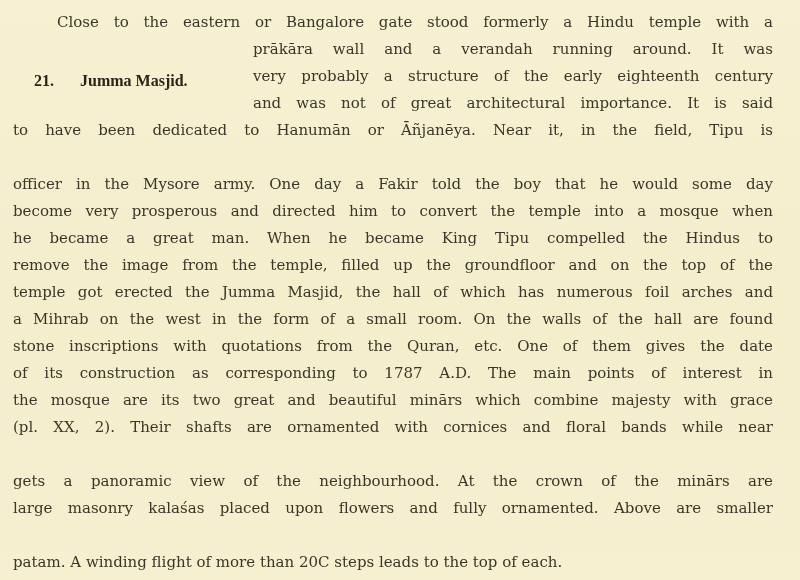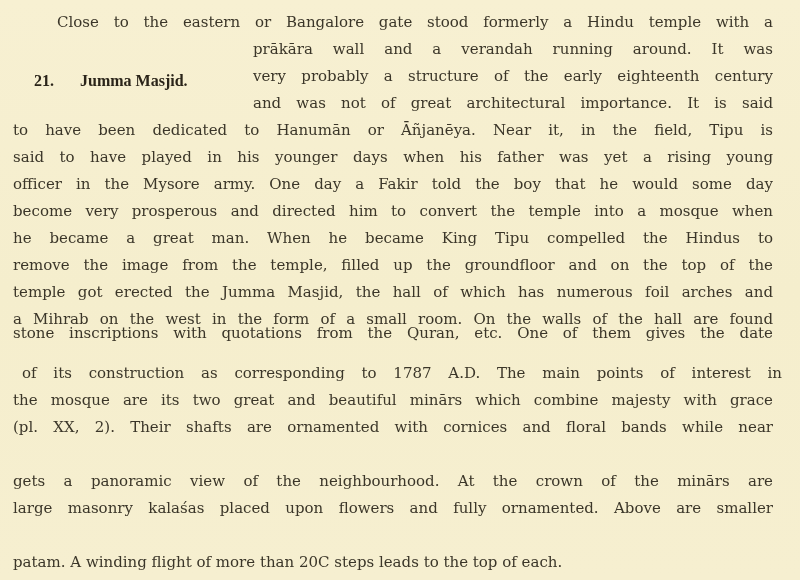--- a/index.html
+++ b/index.html
@@ -56,28 +56,27 @@
 
   <div class="heading">
     <span class="num">21.</span><span>Jumma Masjid.</span>
   </div>
 
   <div class="line justify" style="left:57px; top:12px; width:716px;">Close to the eastern or Bangalore gate stood formerly a Hindu temple  with a</div>
   <div class="line justify" style="left:253px; top:39px; width:520px;">prākāra  wall and a verandah  running  around.  It  was</div>
   <div class="line justify" style="left:253px; top:66px; width:520px;">very probably a structure of the early  eighteenth century</div>
   <div class="line justify" style="left:253px; top:93px; width:520px;">and was not of great architectural importance.  It is said</div>
   <div class="line justify" style="left:13px; top:120px; width:760px;">to have been dedicated to Hanumān or  Āñjanēya.  Near it, in the field, Tipu is</div>
-  <div class="line justify" style="left:13px; top:147px; width:760px;">said to have played in his younger days  when his father was yet a rising young</div>
   <div class="line justify" style="left:13px; top:174px; width:760px;">officer in the Mysore army.  One day a Fakir told the boy that he would some day</div>
   <div class="line justify" style="left:13px; top:201px; width:760px;">become very prosperous and directed him to convert the temple into a mosque when</div>
   <div class="line justify" style="left:13px; top:228px; width:760px;">he became a great man.  When he became King Tipu compelled the Hindus to</div>
   <div class="line justify" style="left:13px; top:255px; width:760px;">remove  the image from the temple, filled up the groundfloor and on the top of the</div>
   <div class="line justify" style="left:13px; top:282px; width:760px;">temple got erected the Jumma Masjid, the hall of which has numerous foil arches and</div>
   <div class="line justify" style="left:13px; top:309px; width:760px;">a Mihrab on the west in the form of a small room.  On the walls of the hall are found</div>
-  <div class="line justify" style="left:13px; top:323px; width:760px;">stone inscriptions with quotations from the Quran, etc.  One of them gives the date</div>
-  <div class="line justify" style="left:22px; top:363px; width:760px;">of its construction as corresponding to 1787 A.D.  The main points of interest in</div>
+  <div class="line justify" style="left:13px; top:336px; width:760px;">stone inscriptions with quotations from the Quran, etc.  One of them gives the date</div>
+  <div class="line justify" style="left:13px; top:363px; width:760px;">of its construction as corresponding to 1787 A.D.  The main points of interest in</div>
   <div class="line justify" style="left:13px; top:390px; width:760px;">the mosque are its two great and beautiful minārs which combine majesty with grace</div>
   <div class="line justify" style="left:13px; top:417px; width:760px;">(pl. XX, 2).  Their shafts are ornamented with cornices and floral bands while near</div>
   <div class="line justify" style="left:13px; top:471px; width:760px;">gets a panoramic view of the neighbourhood.  At the crown of the minārs are</div>
   <div class="line justify" style="left:13px; top:498px; width:760px;">large masonry kalaśas placed upon flowers and fully ornamented.  Above are smaller</div>
   <div class="line" style="left:13px; top:552px; width:760px;">patam.  A winding flight of more than 20C steps leads to the top of each.</div>
 
 </div>
 
 </body></html>

